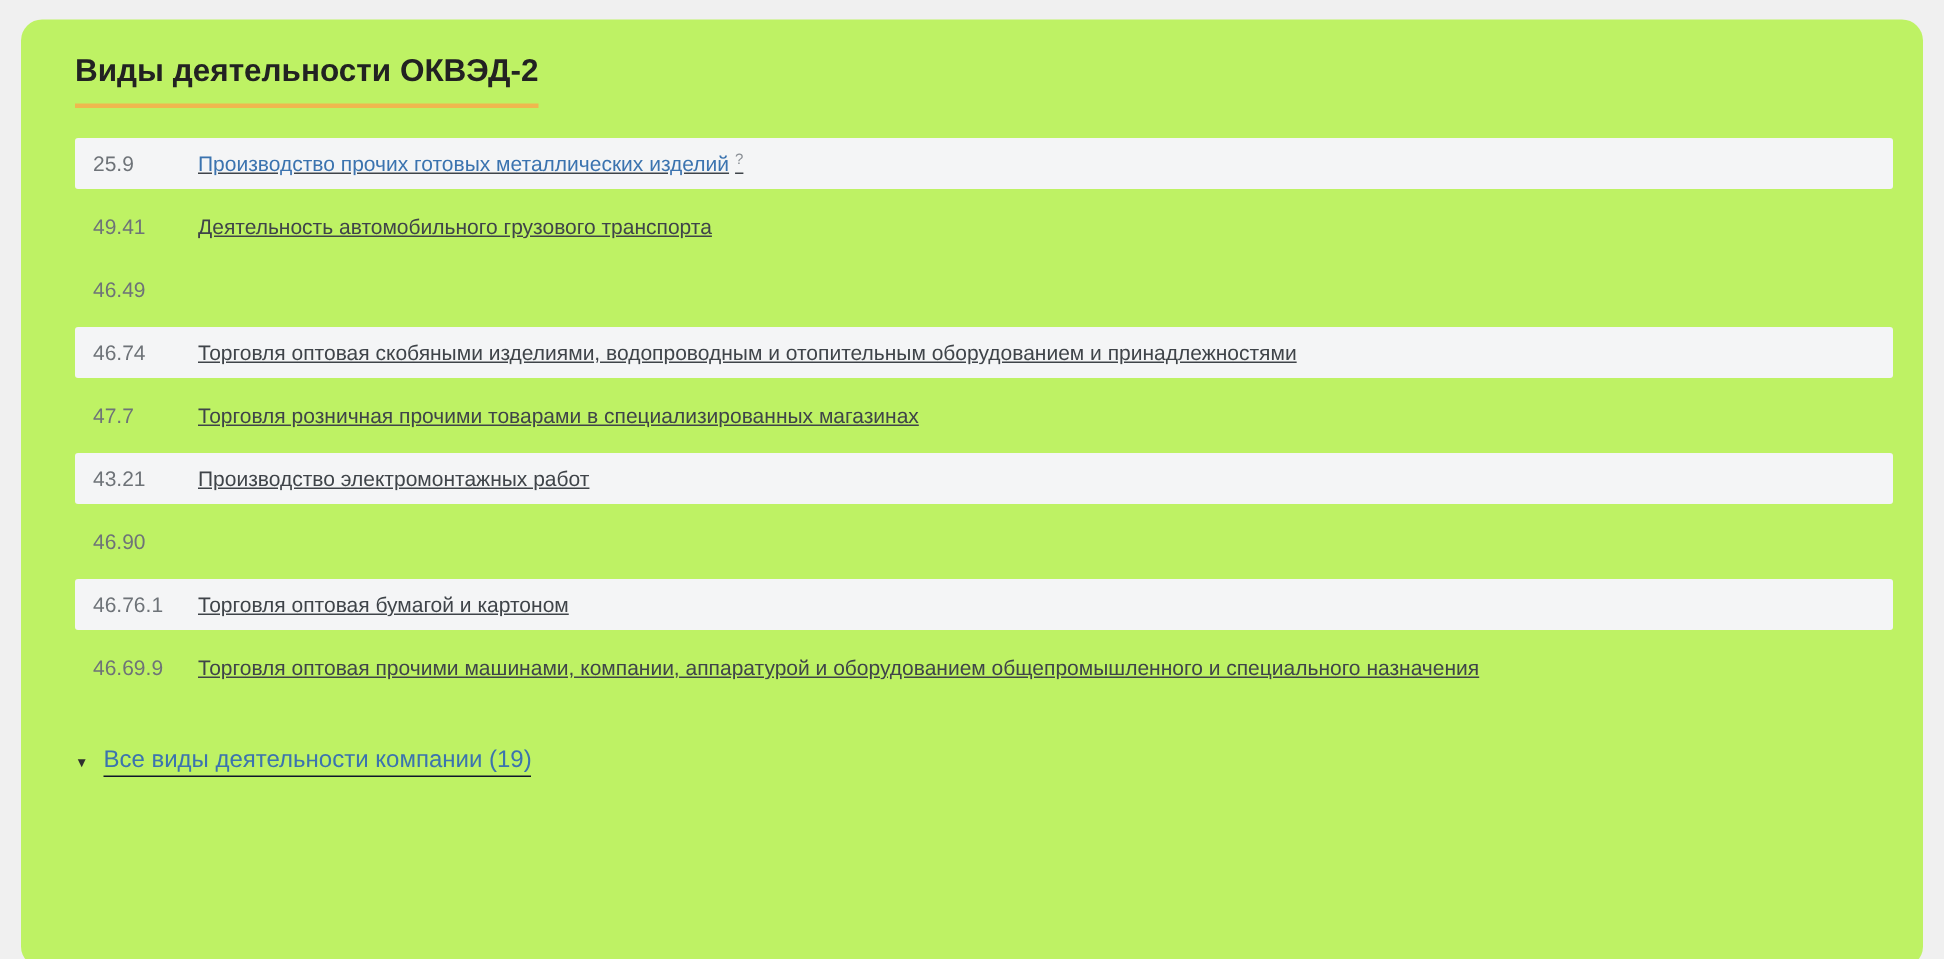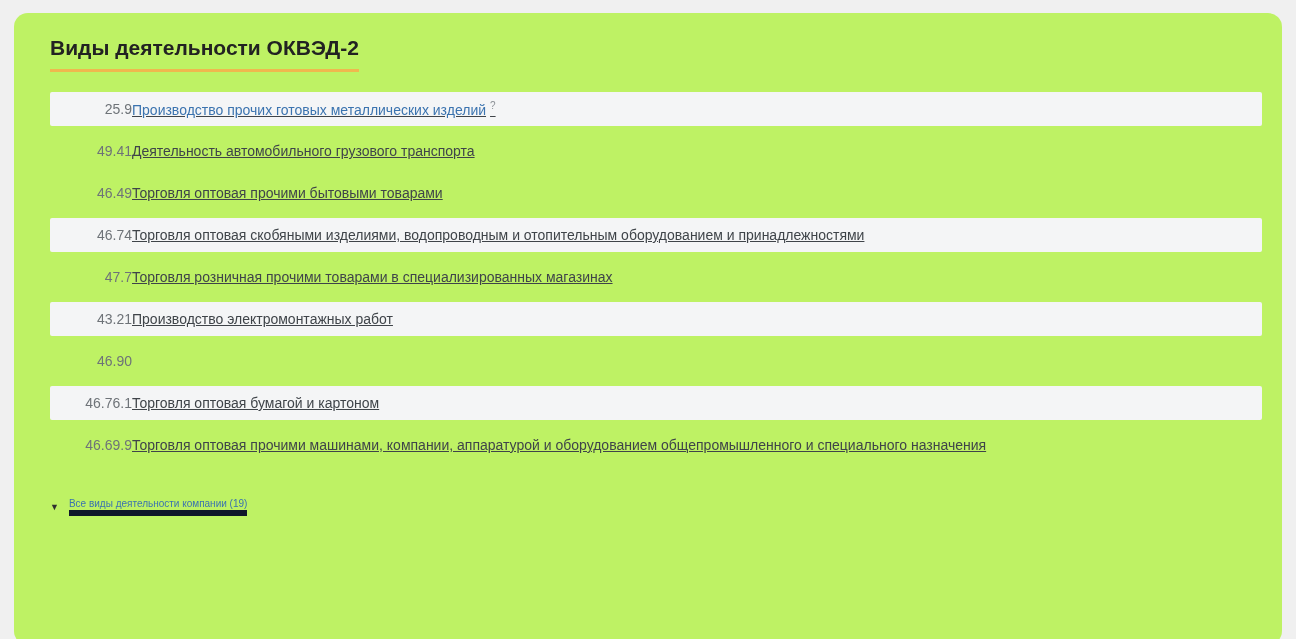--- a/index.html
+++ b/index.html
@@ -45,21 +45,20 @@
     margin-bottom: 8px;
     padding-left: 12px;
     padding-right: 10px;
     border-radius: 2px;
     font-size: 14px;
   }
   .row.striped { background: #f4f5f6; }
   .code {
     flex: 0 0 70px;
     color: #6e7378;
-    text-align: right;
   }
   .label {
     flex: 1 1 auto;
     color: #3f4449;
     white-space: nowrap;
     overflow: hidden;
     text-decoration: underline;
   }
   .row-link {
     color: #3b73af;
@@ -81,24 +80,24 @@
     align-items: center;
     cursor: pointer;
   }
   .tri {
     font-size: 9px;
     color: #2f2f2f;
     margin-right: 10px;
     line-height: 1;
   }
   .footer-link {
-    font-size: 10px;
+    font-size: 16px;
     color: #3b73af;
     text-decoration: none;
-    border-bottom: 6px solid #0f172a;
+    border-bottom: 1px solid #0f172a;
     padding-bottom: 1px;
     cursor: pointer;
   }
 </style>
 </head>
 <body>
 
 <div class="card">
   <h2 class="title"><span class="title-text">Виды деятельности ОКВЭД-2</span></h2>
 
@@ -109,21 +108,20 @@
   </div>
 
   <div class="row">
     <span class="code">49.41</span>
     <span class="label">Деятельность автомобильного грузового транспорта</span>
   </div>
 
 
   <div class="row">
     <span class="code">46.49</span>
-    <span class="label">Торговля оптовая прочими бытовыми товарами</span>
   </div>
 
   <div class="row striped">
     <span class="code">46.74</span>
     <span class="label">Торговля оптовая скобяными изделиями, водопроводным и отопительным оборудованием и принадлежностями</span>
   </div>
 
   <div class="row">
     <span class="code">47.7</span>
     <span class="label">Торговля розничная прочими товарами в специализированных магазинах</span>

